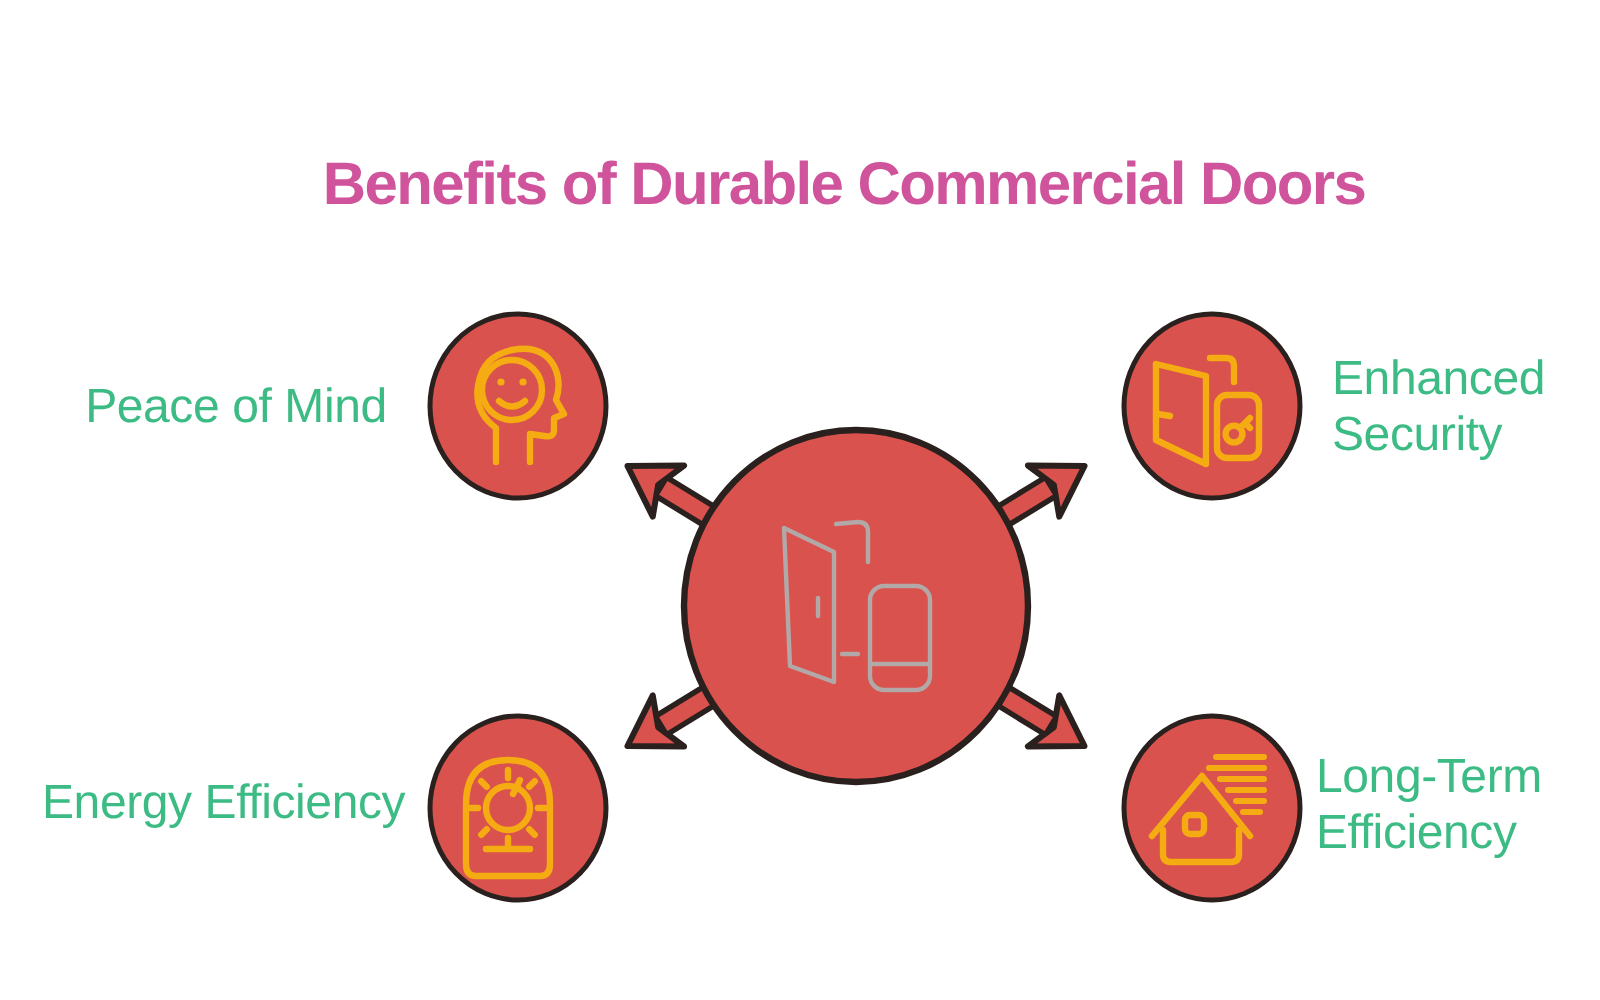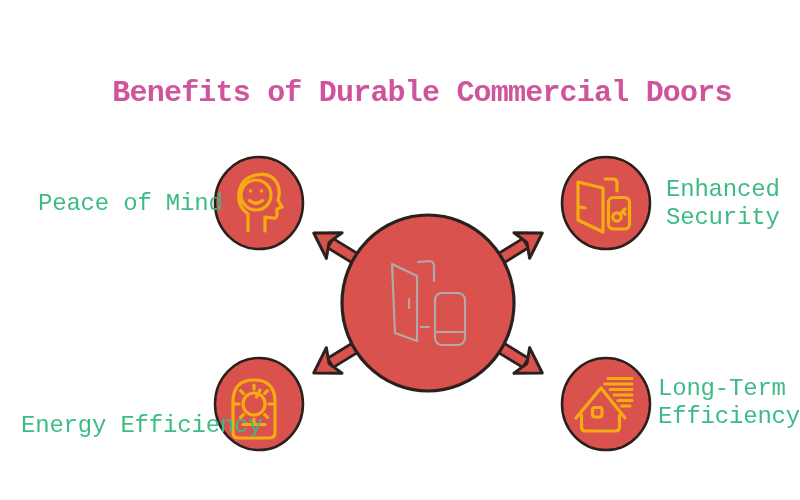--- a/index.html
+++ b/index.html
@@ -1,31 +1,31 @@
 <!DOCTYPE html>
 <html><head>
 <meta charset="utf-8">
 <style>
   html,body { margin:0; padding:0; background:#ffffff; }
   .canvas {
     position:relative; width:800px; height:500px; background:#ffffff;
-    overflow:hidden; font-family:Liberation Mono, monospace;
+    overflow:hidden; font-family:Liberation Sans, sans-serif;
   }
   .title {
     position:absolute; left:22px; top:76px; width:800px; text-align:center;
     font-size:30px; font-weight:bold; letter-spacing:-0.8px; color:#d0549c;
     white-space:nowrap;
   }
   .label {
     position:absolute; color:#3cbb85; font-size:24px; line-height:28px;
     letter-spacing:-0.2px;
   }
-  .label.pom { left:38px; top:190px; width:180px; text-align:right; white-space:nowrap; }
+  .label.pom { left:28px; top:190px; width:180px; text-align:center; white-space:nowrap; }
   .label.es  { left:666px; top:176px; width:132px; }
-  .label.ee  { left:21px;  top:412px; width:300px; white-space:nowrap; }
+  .label.ee  { left:21px;  top:388px; width:300px; white-space:nowrap; }
   .label.ltr { left:658px; top:375px; width:140px; }
   .badge { position:absolute; width:96px; height:96px; }
   .badge.pom { left:211px; top:155px; }
   .badge.es  { left:558px; top:155px; }
   .badge.ee  { left:211px; top:356px; }
   .badge.ltr { left:558px; top:356px; }
   .center-graphic { position:absolute; left:280px; top:185px; width:300px; height:236px; }
   .circle-shape { fill:#da524d; stroke:#2a211f; stroke-width:2.5; }
   .yicon { stroke:#f4ac12; fill:none; stroke-width:3.2; stroke-linecap:round; stroke-linejoin:round; }
   .yicon-thin { stroke:#f4ac12; fill:none; stroke-width:3; stroke-linecap:round; }

